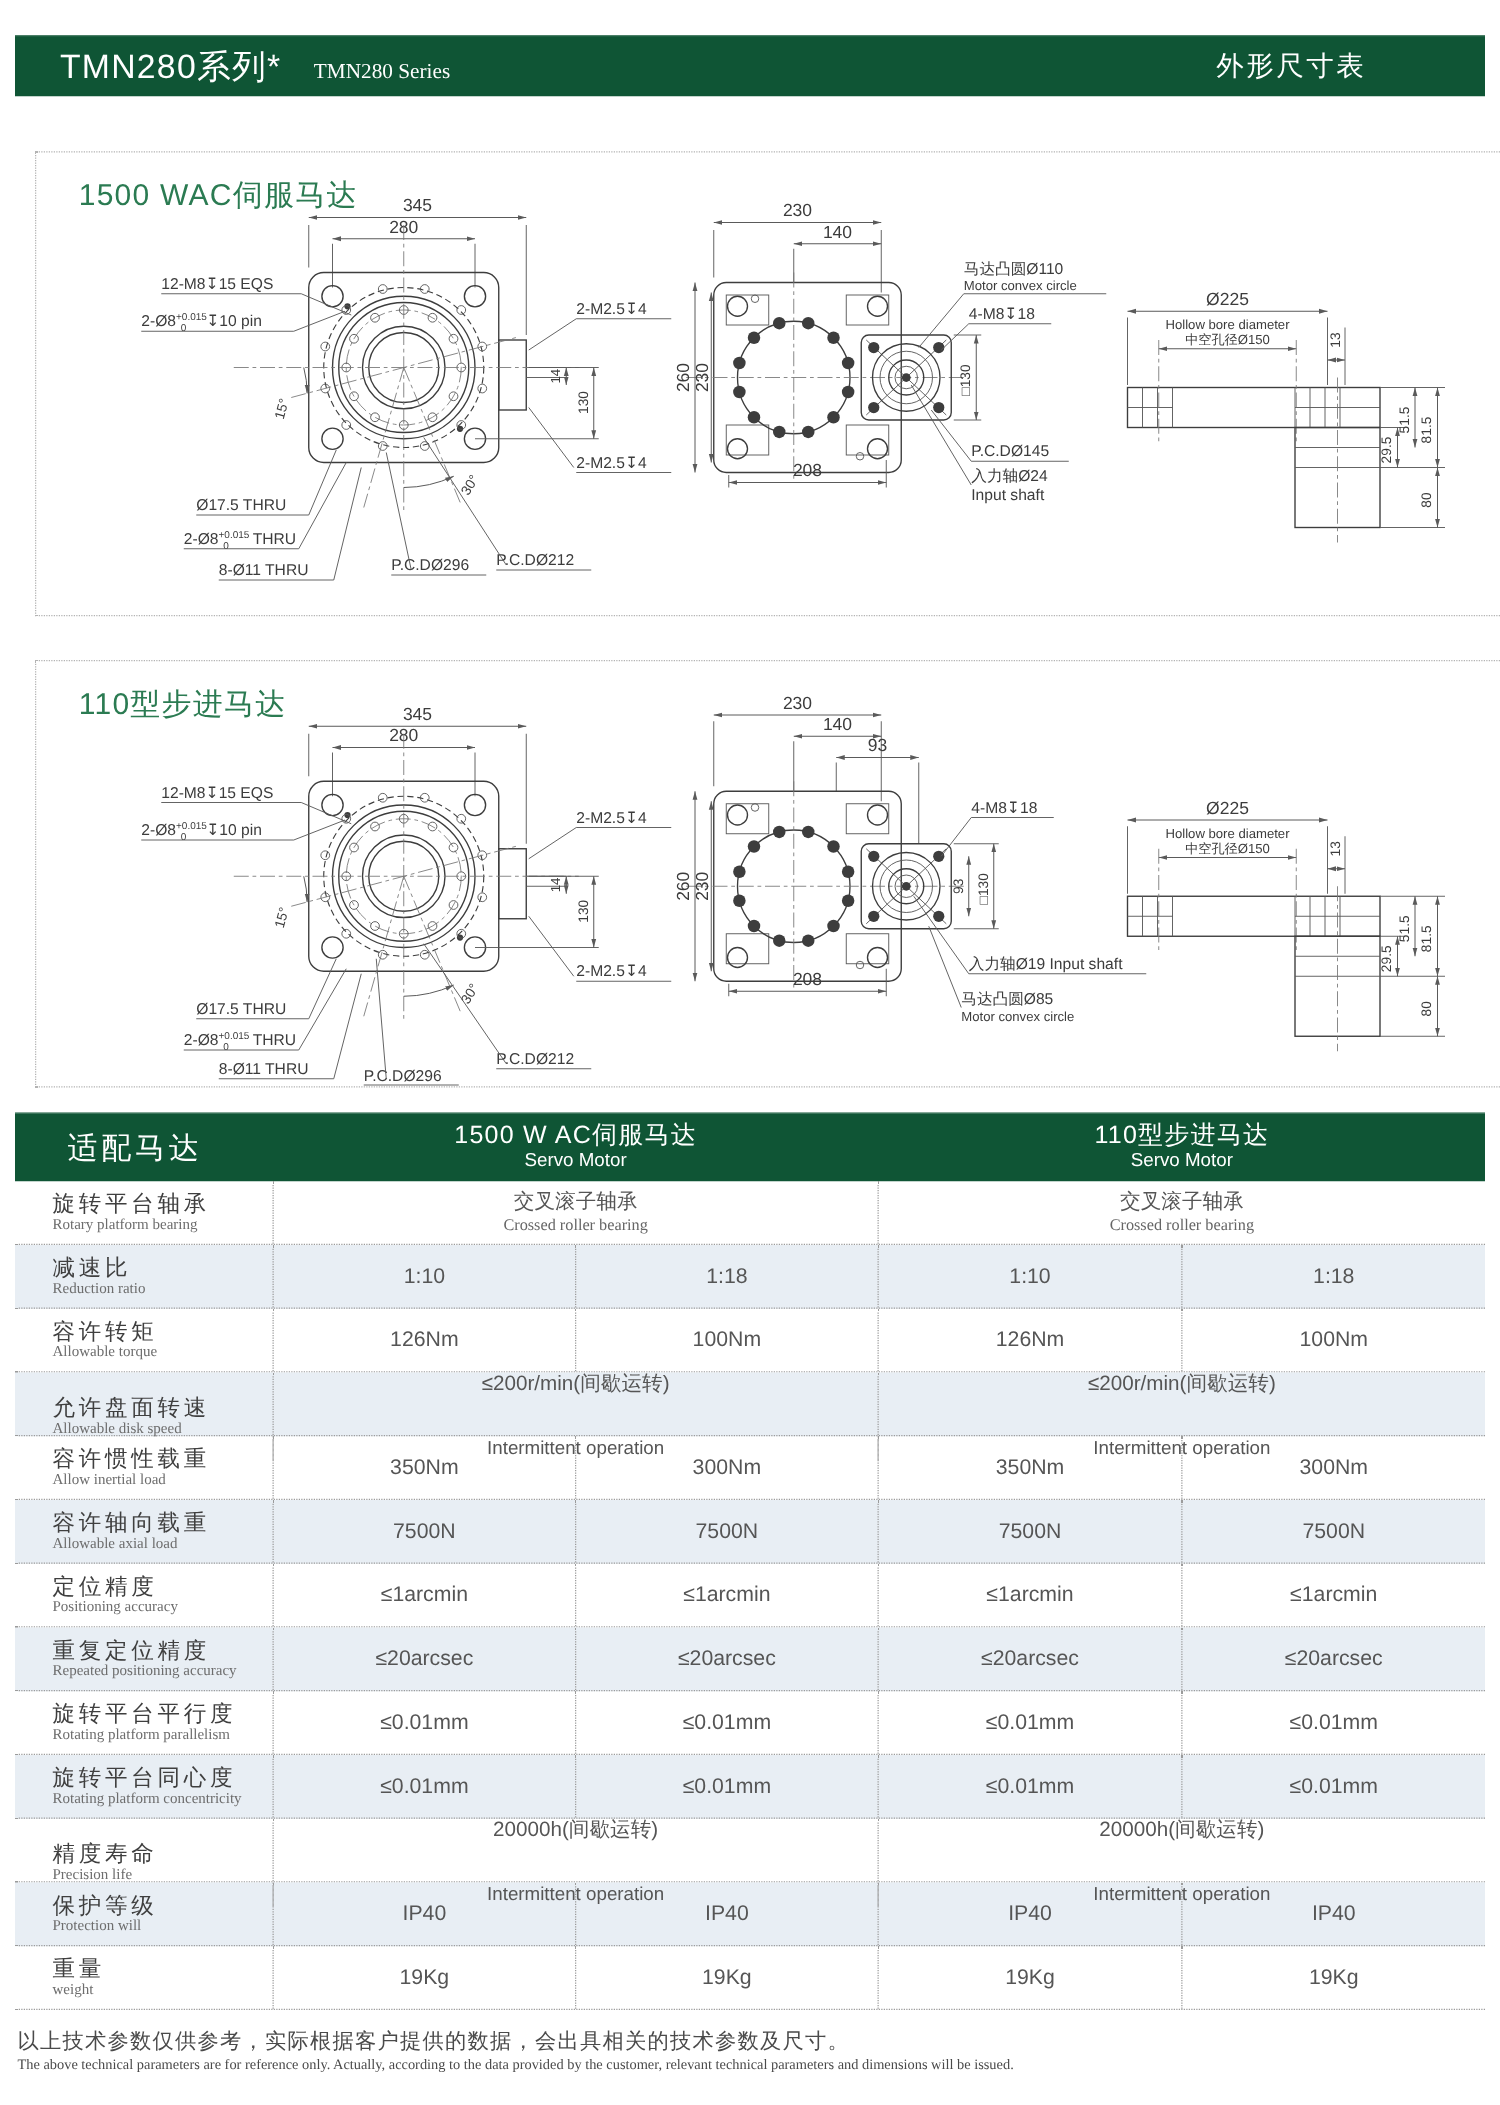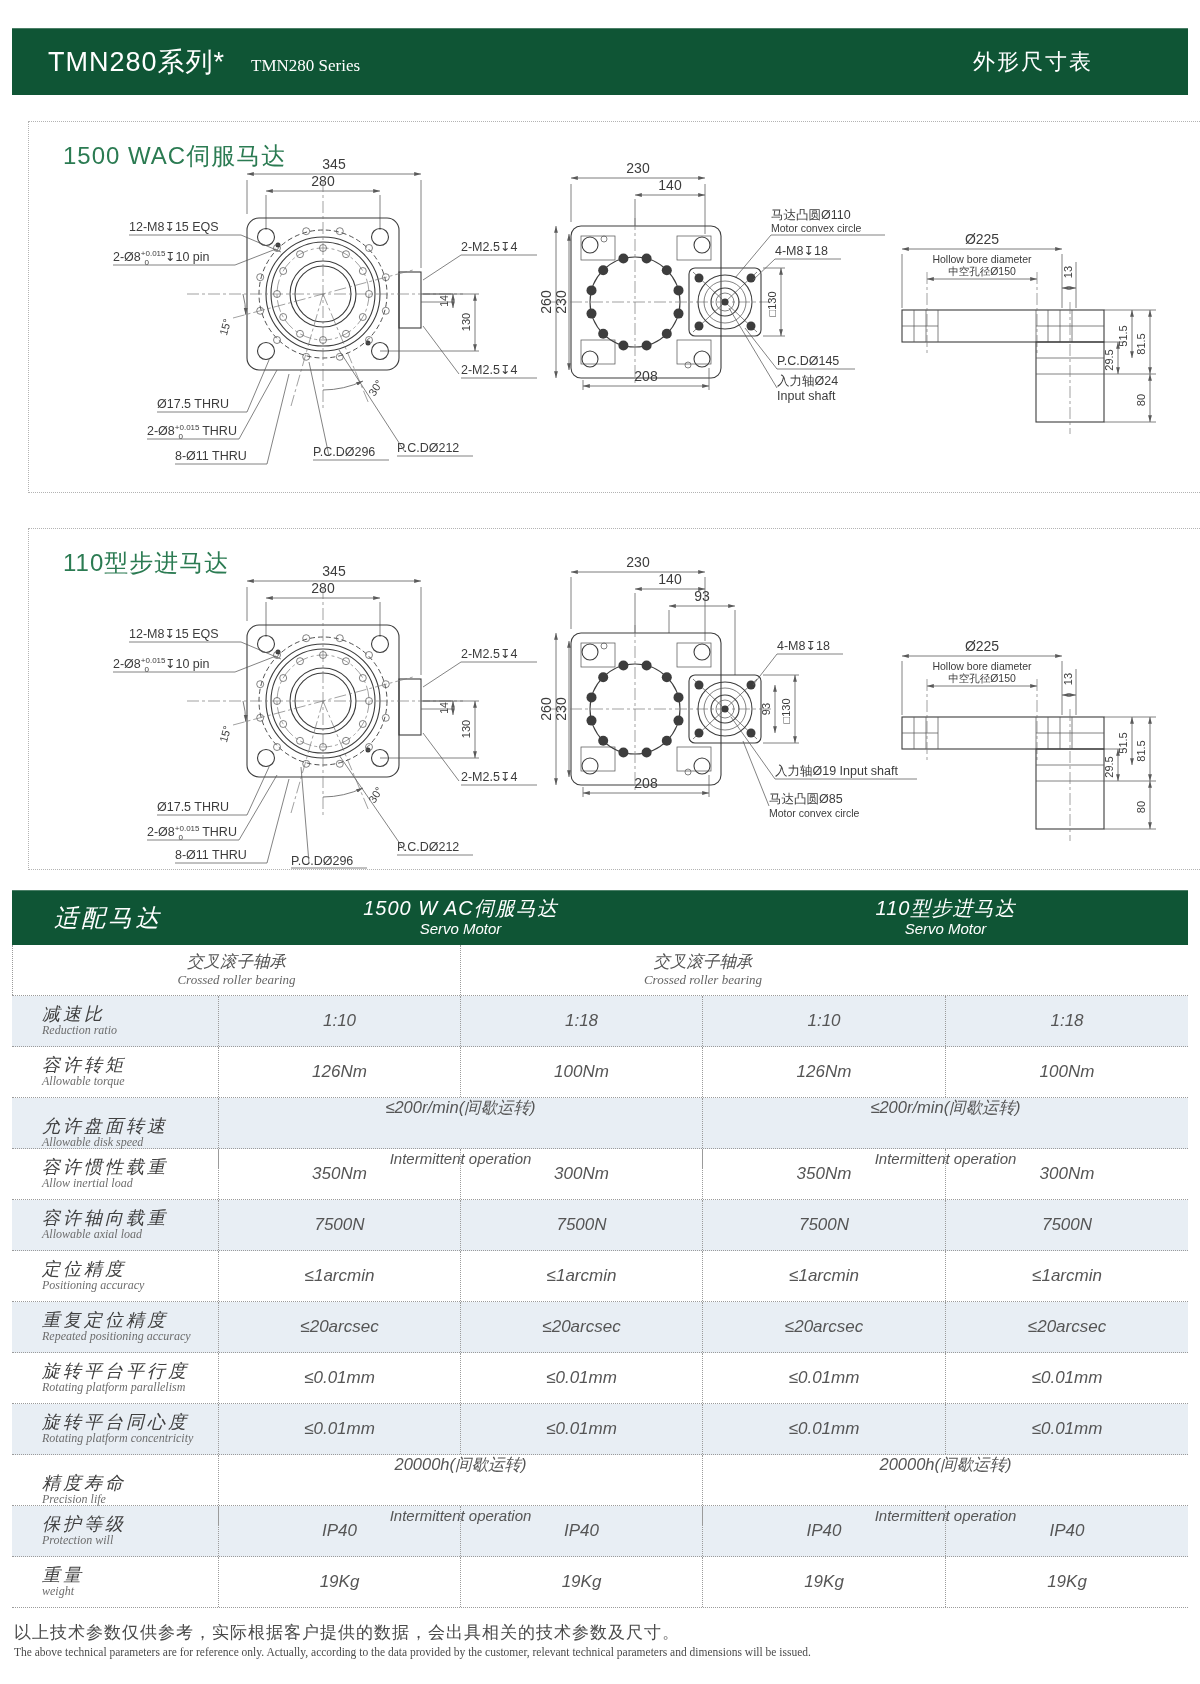--- a/index.html
+++ b/index.html
@@ -2,21 +2,21 @@
 <html><head>
 <meta charset="utf-8">
 <style>
   html,body{margin:0;padding:0;}
   body{
     width:1200px;height:1684px;position:relative;background:#ffffff;
     font-family:"Liberation Sans",sans-serif;overflow:hidden;
   }
   
   .topbar{
-    position:absolute;left:12px;top:28px;width:1176px;height:67px;
+    position:absolute;left:12px;top:28px;width:1176px;height:49px;
     background:#0f5535;color:#fff;display:flex;align-items:center;
     box-shadow:inset 0 1px 0 rgba(255,255,255,.25);
   }
   .topbar .cn{font-size:27px;margin-left:36px;letter-spacing:1px;}
   .topbar .en{font-size:17px;font-family:"Liberation Serif",serif;margin-left:26px;margin-top:8px;}
   .topbar .right{margin-left:auto;margin-right:95px;font-size:22px;letter-spacing:2px;}
 
   
   .panel{position:absolute;left:28px;width:1174px;border:1px dotted #b3b3b3;background:#fff;}
   #panel1{top:121px;height:370px;}
@@ -27,21 +27,21 @@
   svg text{fill:#3c3c3c;font-size:12.5px;font-family:"Liberation Sans",sans-serif;}
   .t14{font-size:14px;} .t11{font-size:11px;} .t10{font-size:10.5px;}
   .ln{stroke:#3d3d3d;stroke-width:1.1;fill:none;}
   .thin{stroke:#5a5a5a;stroke-width:.75;fill:none;}
   .dim{stroke:#5a5a5a;stroke-width:.8;fill:none;}
   .cl{stroke:#787878;stroke-width:.7;fill:none;stroke-dasharray:12 3 3 3;}
   .dash{stroke:#3d3d3d;stroke-width:.9;fill:none;stroke-dasharray:5 3;}
   .dot{fill:#3d3d3d;}
 
   
-  .spec{position:absolute;left:12px;top:890px;width:1176px;font-style:italic;}
+  .spec{position:absolute;left:12px;top:890px;width:1176px;}
   .thead{display:grid;grid-template-columns:206px 485px 485px;height:55px;background:#0f5535;color:#fff;
          box-shadow:inset 0 1px 0 rgba(255,255,255,.25);}
   .thead .c0{display:flex;align-items:center;padding-left:42px;font-size:24px;letter-spacing:3px;}
   .thead .cm{display:flex;flex-direction:column;justify-content:center;align-items:center;line-height:1.15;}
   .thead .cm .hcn{font-size:20px;letter-spacing:1px;}
   .thead .cm .hen{font-size:15px;}
   .trow{display:grid;grid-template-columns:206px 242px 242px 243px 243px;height:50px;border-bottom:1px dotted #9b9b9b;}
   .trow.alt{background:#e8eef4;}
   .tlabel{padding-left:30px;display:flex;flex-direction:column;justify-content:center;line-height:1.12;}
   .tlabel .lcn{font-size:18px;color:#3f3f3f;letter-spacing:3px;}
@@ -551,20 +551,24 @@
       <span class="hcn">1500 W AC伺服马达</span>
       <span class="hen">Servo Motor</span>
     </div>
     <div class="cm">
       <span class="hcn">110型步进马达</span>
       <span class="hen">Servo Motor</span>
     </div>
   </div>
 
   <div class="trow">
+    <div class="tlabel">
+        <span class="lcn">旋转平台轴承</span>
+        <span class="len">Rotary platform bearing</span>
+      </div>
     <div class="tcell span2">
         <span class="mcn">交叉滚子轴承</span>
         <span class="men-serif">Crossed roller bearing</span>
       </div>
     <div class="tcell span2">
         <span class="mcn">交叉滚子轴承</span>
         <span class="men-serif">Crossed roller bearing</span>
       </div>
   </div>
 

